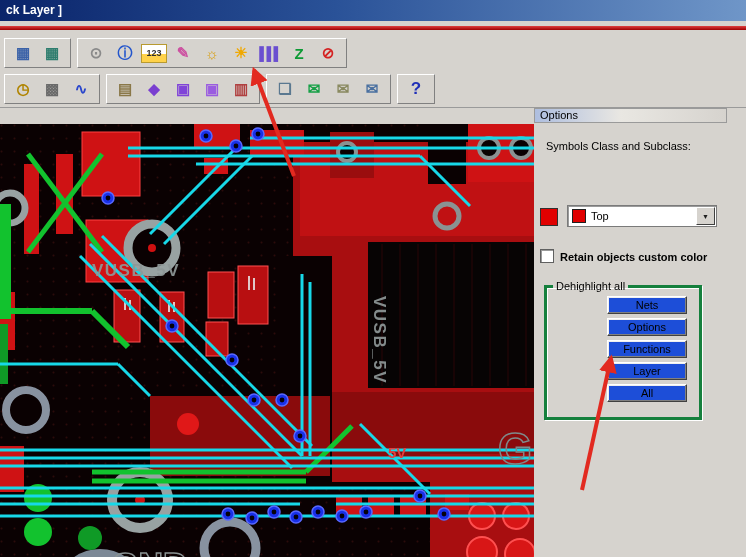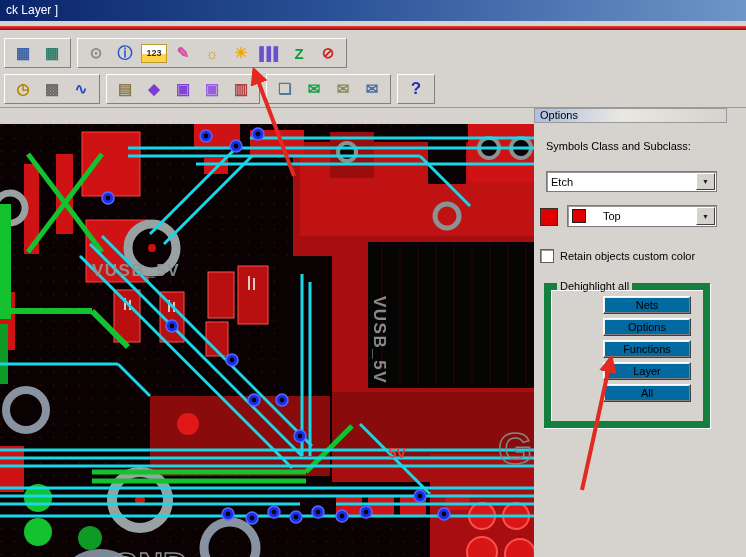--- a/index.html
+++ b/index.html
@@ -2,21 +2,21 @@
 <html><head>
 <meta charset="utf-8">
 <style>
   html,body{margin:0;padding:0;background:#9a9a9a;}
   .stage{position:relative;width:746px;height:557px;overflow:hidden;
          font-family:"Liberation Sans",sans-serif;background:#d6d3ce;}
 
   
   .titlebar{position:absolute;left:0;top:0;width:746px;height:21px;
     background:linear-gradient(90deg,#0a246a,#2a5298 45%,#6f96c8);
-    color:#fff;font-size:12px;font-weight:normal;line-height:21px;padding-left:6px;box-sizing:border-box;}
+    color:#fff;font-size:12px;font-weight:bold;line-height:21px;padding-left:6px;box-sizing:border-box;}
   .red-rule{position:absolute;left:0;top:26px;width:746px;height:4px;
     background:linear-gradient(#e04040,#9c0000);}
 
   
   .toolbar{position:absolute;left:0;top:30px;width:746px;height:78px;background:#d6d3ce;
     border-bottom:1px solid #9a9a9a;box-sizing:border-box;}
   .tb-row{position:absolute;left:4px;display:flex;align-items:center;gap:6px;}
   .tb-row1{top:8px;}
   .tb-row2{top:44px;}
   .tb-group{display:flex;align-items:center;gap:3px;padding:2px 5px;
@@ -34,35 +34,35 @@
   .divider{position:absolute;left:546px;top:108px;width:7px;height:449px;background:#d6d3ce;
     border-left:2px solid #ffffff;box-sizing:border-box;}
   .panel{position:absolute;left:534px;top:108px;width:193px;height:449px;background:#d6d3ce;font-size:11px;color:#000;}
   .panel-header{position:absolute;left:0;top:0;width:193px;height:15px;
     background:linear-gradient(90deg,#aebedf,#e9e7e2 45%,#d6d3ce);
     border:1px solid #9a9a9a;box-sizing:border-box;line-height:13px;padding-left:5px;font-size:11px;}
   .p-label{position:absolute;left:12px;top:32px;}
   .combo{position:absolute;height:21px;background:#fff;border:1px solid #7a7a7a;
     box-shadow:inset 1px 1px 0 #9a9a9a;box-sizing:border-box;display:flex;align-items:center;padding-left:4px;}
   .combo1{left:12px;top:63px;width:171px;}
-  .combo2{left:33px;top:97px;width:150px;height:22px;gap:12px;}
+  .combo2{left:33px;top:97px;width:150px;height:22px;}
   .combo-btn{position:absolute;right:1px;top:1px;bottom:1px;width:17px;background:#d6d3ce;
     border:1px solid;border-color:#fff #404040 #404040 #fff;display:flex;align-items:center;justify-content:center;
     font-size:7px;color:#202020;}
   .swatch-lg{position:absolute;left:6px;top:100px;width:16px;height:16px;background:#e00000;
     border:1px solid #303030;}
   .mini-swatch{width:12px;height:12px;background:#e00000;border:1px solid #202020;margin-right:5px;flex:0 0 auto;}
-  .check-row{position:absolute;left:6px;top:141px;display:flex;align-items:center;gap:6px;}
+  .check-row{position:absolute;left:6px;top:141px;display:flex;align-items:flex-end;gap:6px;font-weight:bold;}
   .checkbox{width:12px;height:12px;background:#fff;border:1px solid #606060;
     box-shadow:inset 1px 1px 0 #9a9a9a;flex:0 0 auto;}
   .groupbox{position:absolute;left:10px;top:172px;width:152px;height:134px;margin:0;padding:0;
-    border:7px solid #15803d;box-shadow:1px 1px 0 #ffffff, inset 1px 1px 0 #ffffff;}
+    border:3px solid #15803d;box-shadow:1px 1px 0 #ffffff, inset 1px 1px 0 #ffffff;}
   .groupbox legend{font-size:11px;padding:0 3px;margin-left:6px;}
   .gb-buttons{display:flex;flex-direction:column;align-items:flex-end;gap:4px;padding:4px 12px 0 0;}
-  .win-btn{width:88px;height:18px;background:#0369a1;font-family:"Liberation Sans",sans-serif;
+  .win-btn{width:80px;height:18px;background:#1d4ed8;font-family:"Liberation Sans",sans-serif;
     font-size:11px;color:#000;border:1px solid;border-color:#ffffff #404040 #404040 #ffffff;
     box-shadow:inset -1px -1px 0 #808080, inset 1px 1px 0 #efefef;cursor:default;}
 
   
   .arrows{position:absolute;left:0;top:0;width:746px;height:557px;pointer-events:none;z-index:50;}
 </style>
 </head>
 <body>
 
 <div class="stage">
@@ -271,24 +271,20 @@
 
   <div class="divider"></div>
 
   <div class="panel">
     <div class="panel-header">
       <span>Options</span>
     </div>
 
     <div class="p-label">Symbols Class and Subclass:</div>
 
-    <div class="combo combo1">
-      <span>Etch</span>
-      <span class="combo-btn">▼</span>
-    </div>
 
     <div class="swatch-lg"></div>
 
     <div class="combo combo2">
       <span class="mini-swatch"></span>
       <span>Top</span>
       <span class="combo-btn">▼</span>
     </div>
 
     <label class="check-row">

